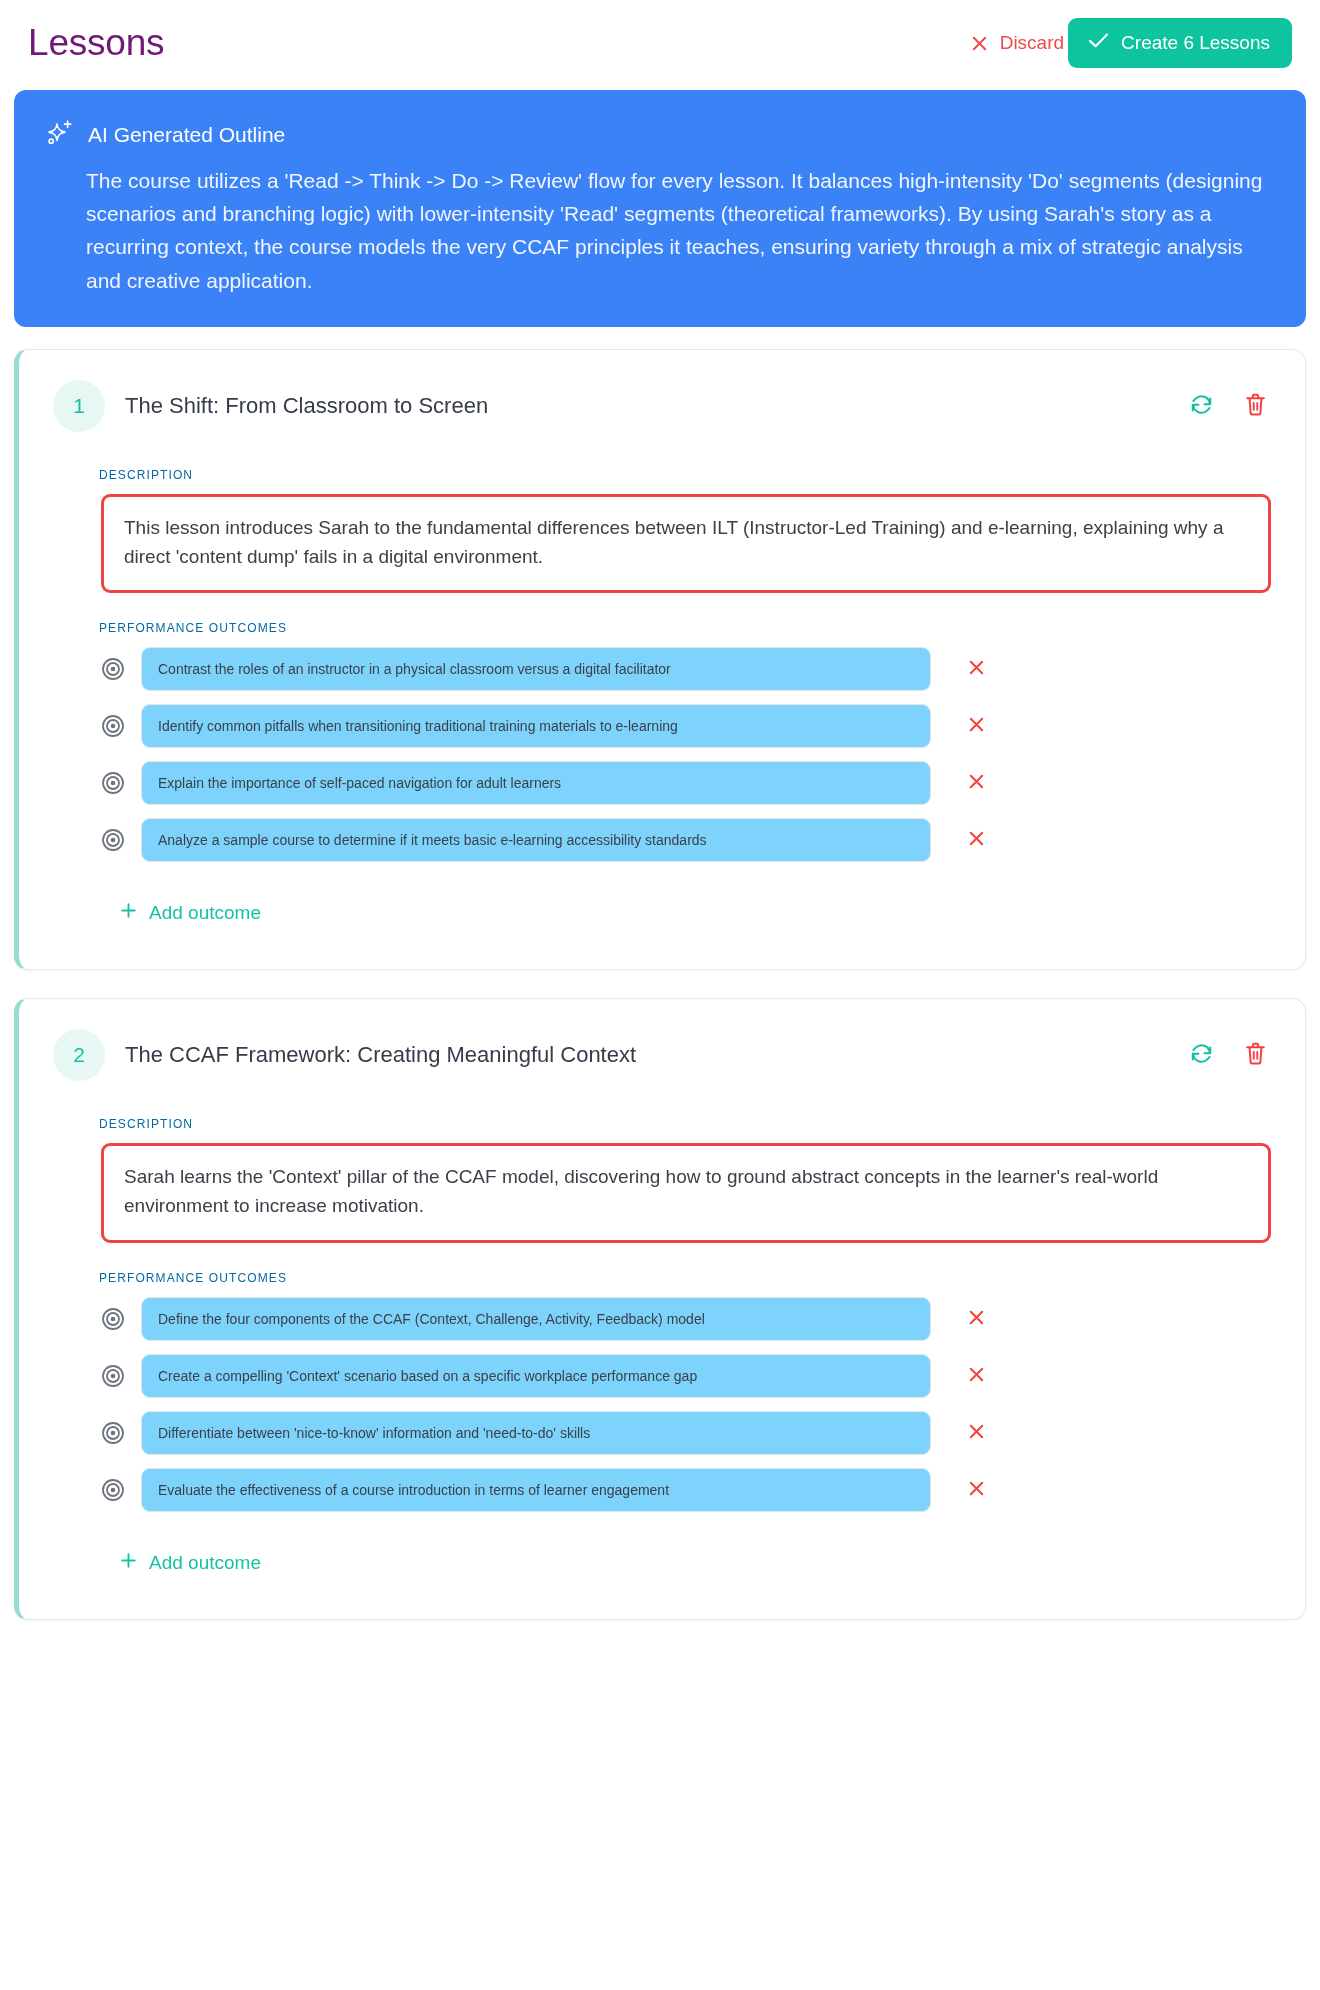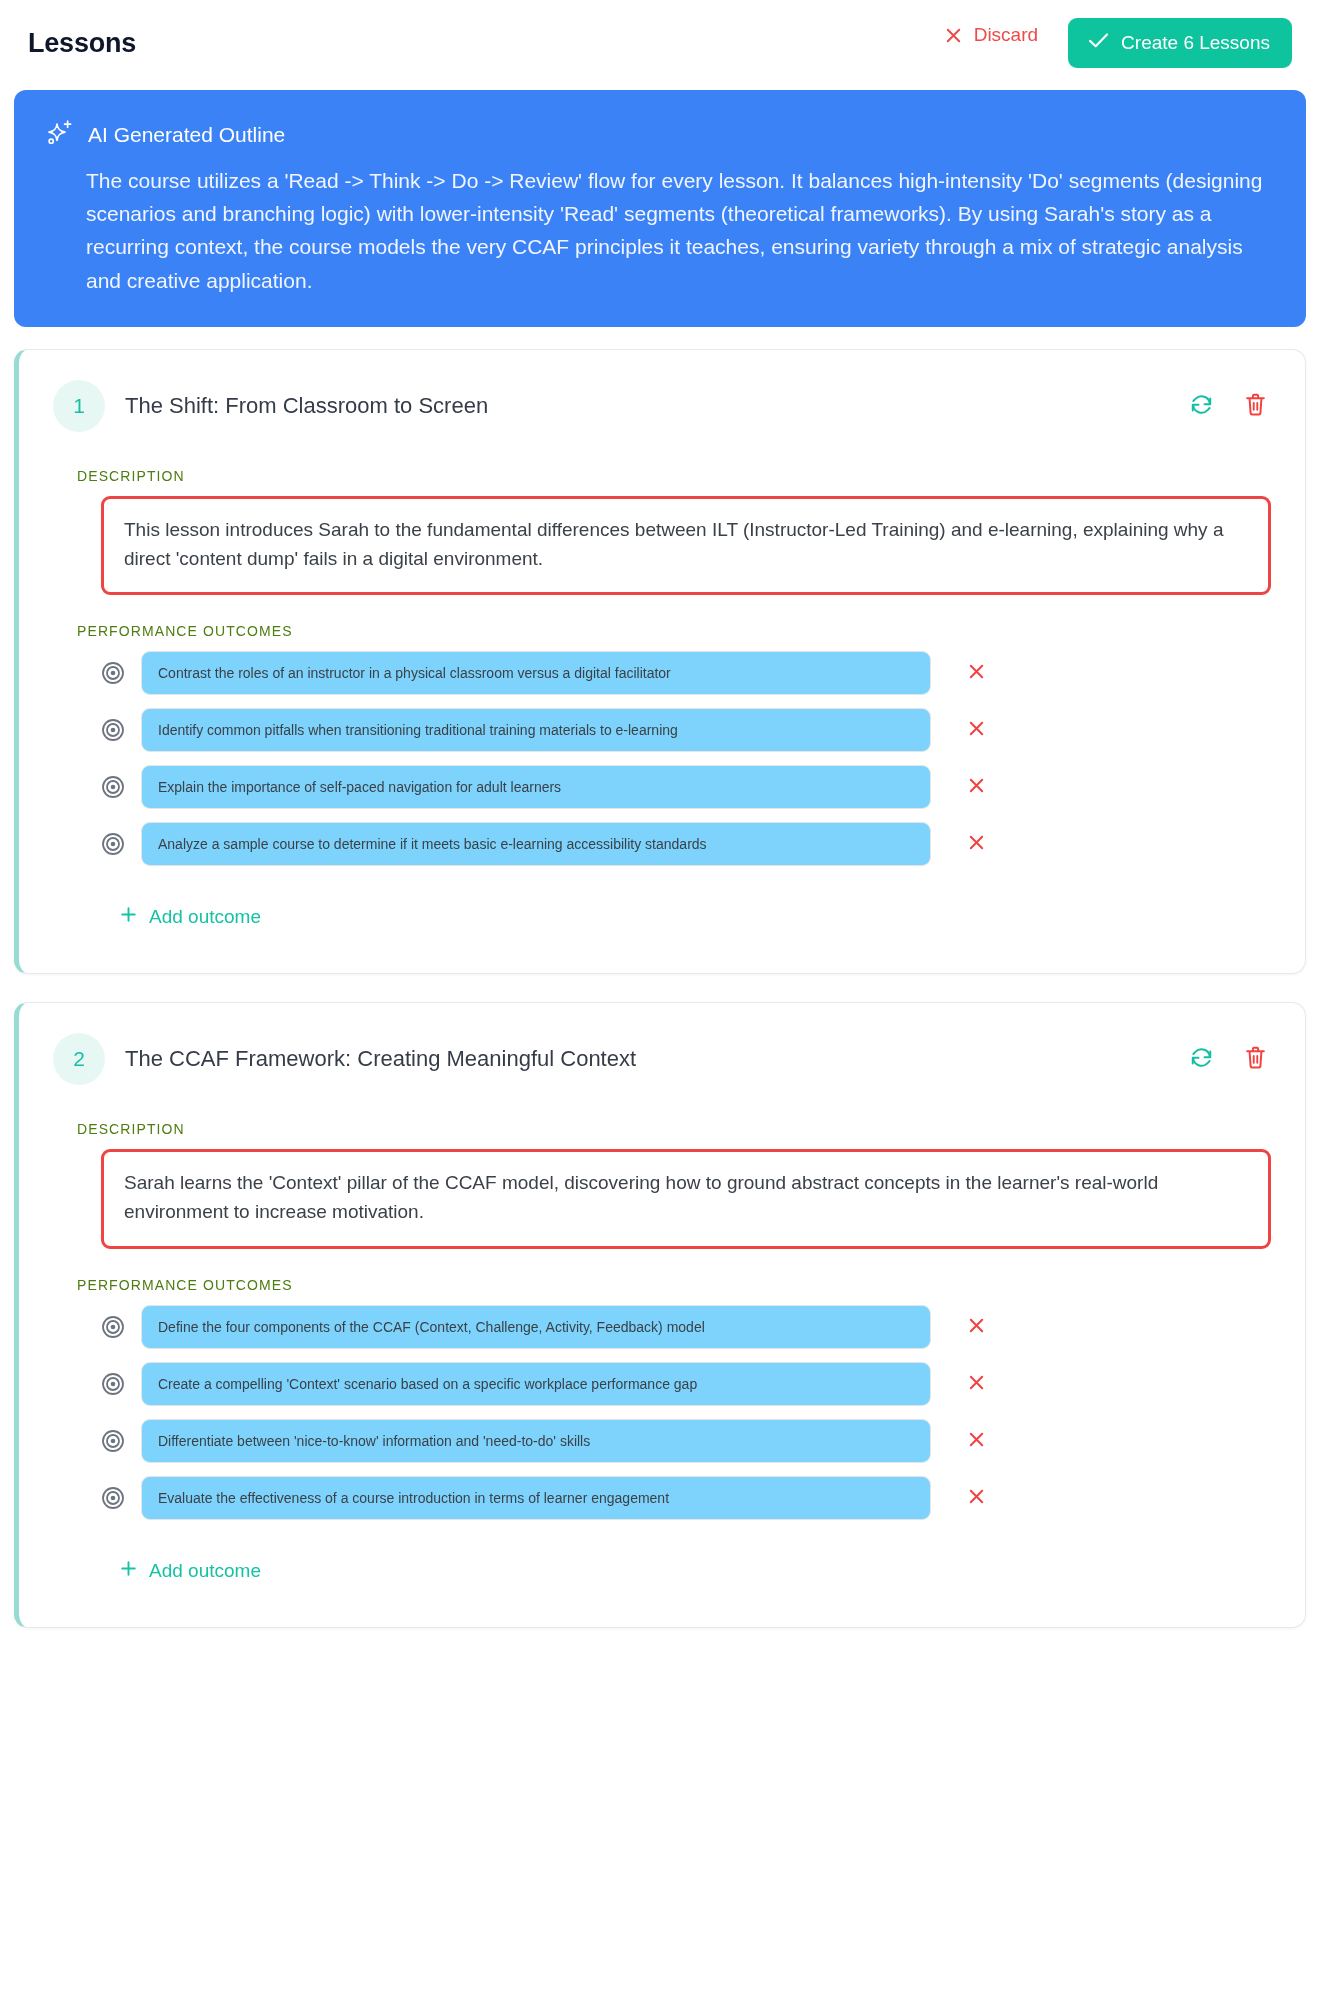--- a/index.html
+++ b/index.html
@@ -16,26 +16,26 @@
   .page { padding: 0 14px; }
 
   
   .header {
     display: flex;
     align-items: center;
     justify-content: space-between;
     padding: 18px 14px 16px 14px;
   }
   .page-title {
-    font-size: 27px;
-    font-weight: bold;
-    color: #0f172a;
+    font-size: 37px;
+    font-weight: normal;
+    color: #701a75;
     letter-spacing: -0.2px;
   }
-  .header-actions { display: flex; align-items: flex-start; gap: 26px; }
+  .header-actions { display: flex; align-items: center; }
 
   .discard-btn {
     display: flex;
     align-items: center;
     gap: 11px;
     background: transparent;
     border: none;
     color: #ef4a4a;
     font-size: 19px;
     font-family: "Liberation Sans", sans-serif;
@@ -120,24 +120,24 @@
     background: transparent;
     border: none;
     padding: 4px;
     cursor: pointer;
     display: flex;
     align-items: center;
     justify-content: center;
   }
 
   .field-label {
-    margin: 36px 0 12px 24px;
-    font-size: 14px;
+    margin: 36px 0 12px 46px;
+    font-size: 12px;
     letter-spacing: 1.1px;
-    color: #4d7c0f;
+    color: #0369a1;
   }
   .field-label.outcomes { margin-top: 28px; }
 
   .desc-box {
     margin-left: 48px;
     border: 3px solid #ef4444;
     border-radius: 9px;
     padding: 17px 20px 19px 20px;
     font-size: 19px;
     line-height: 1.52;

